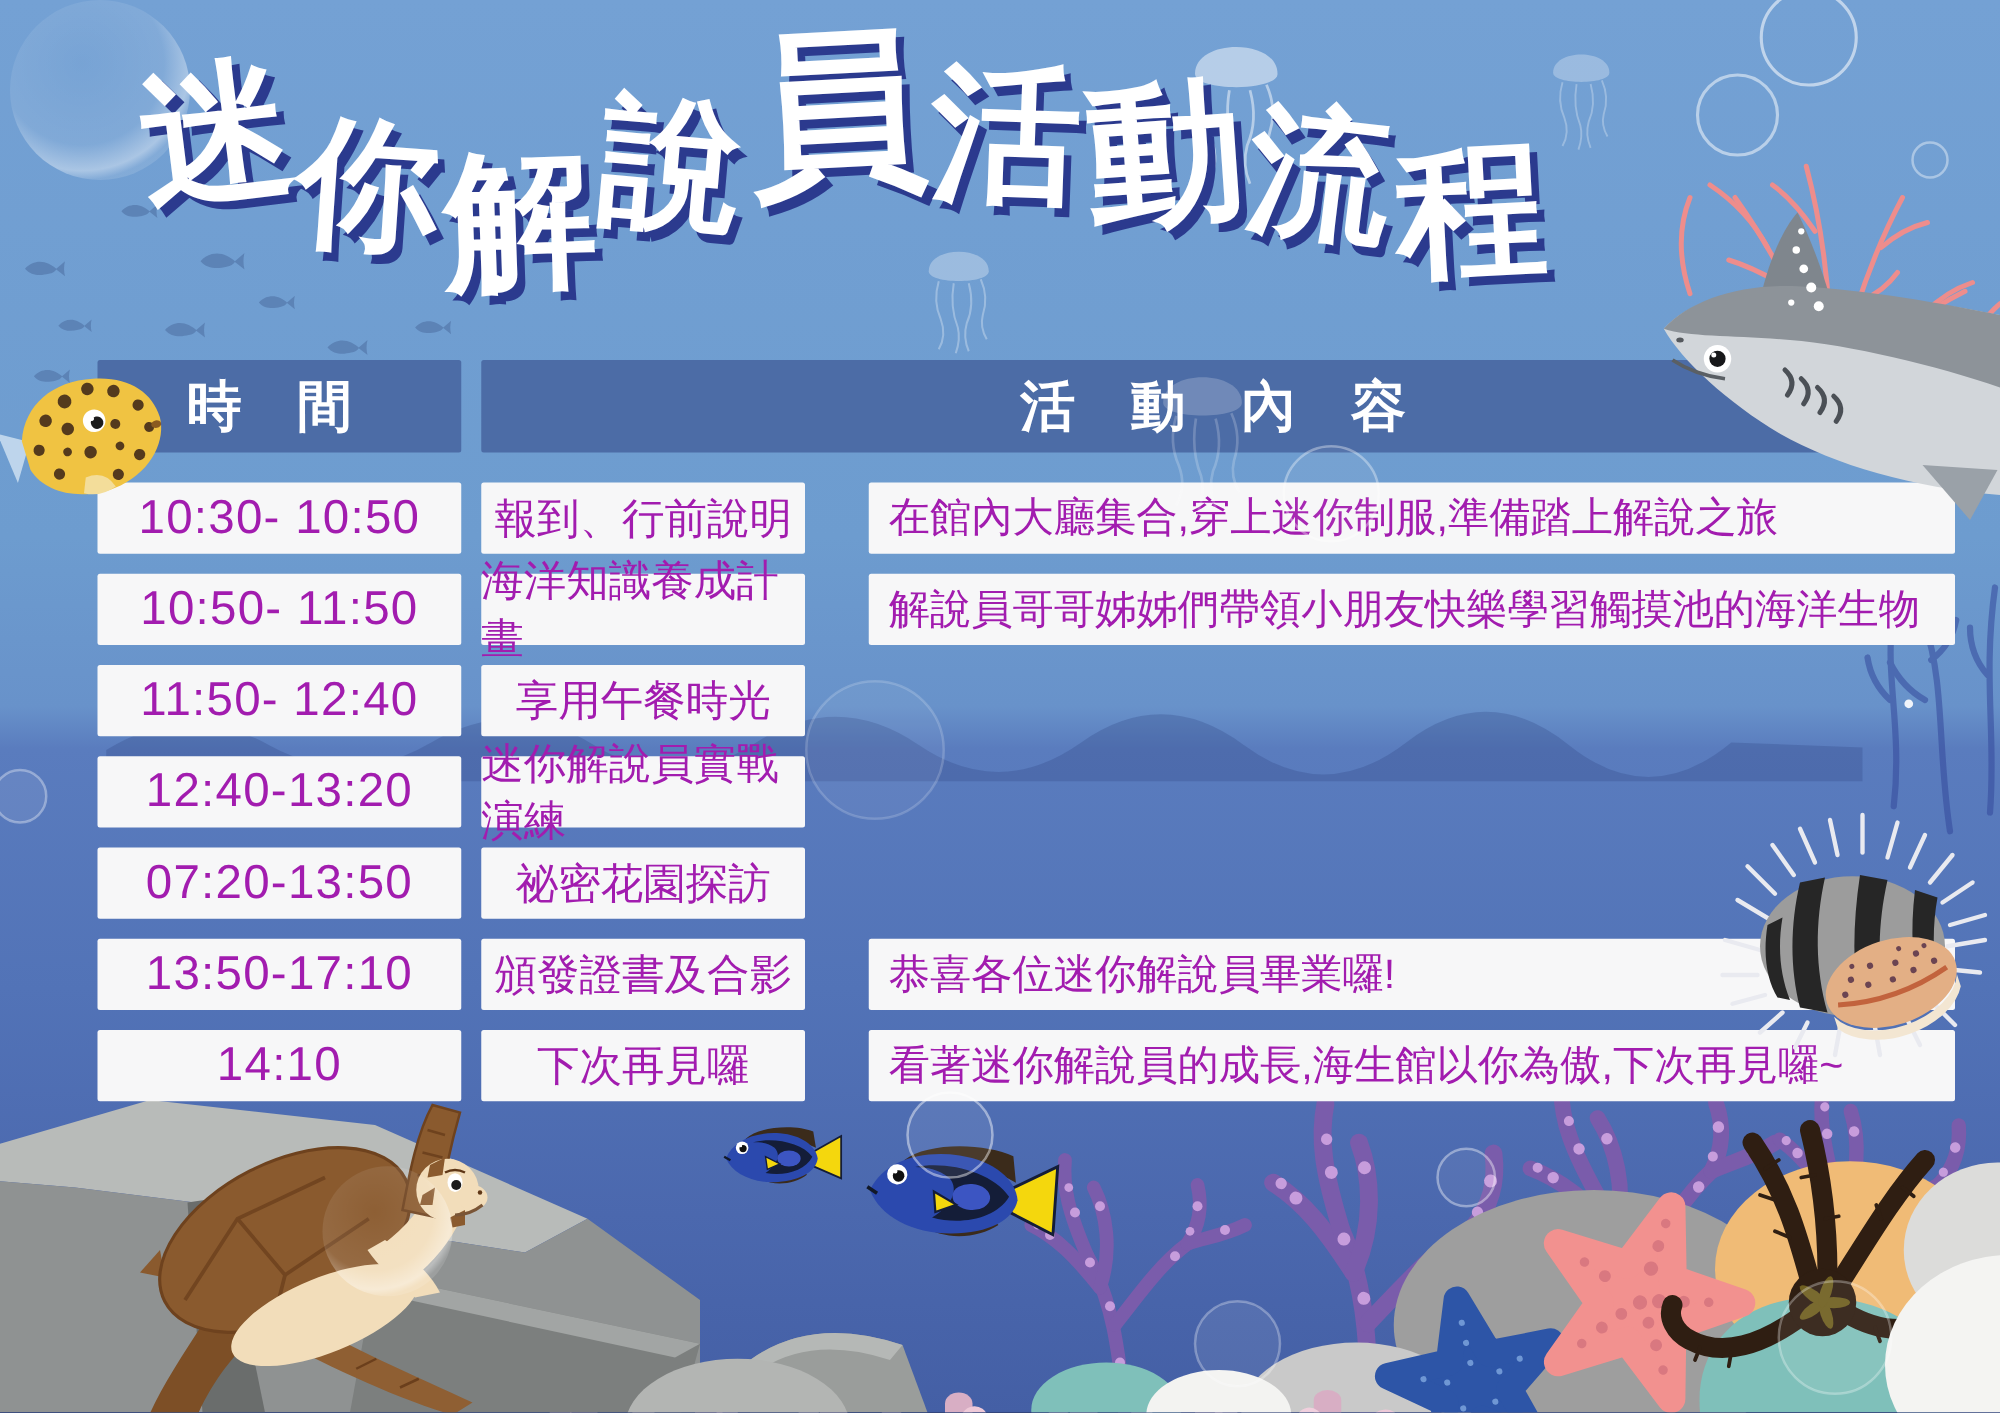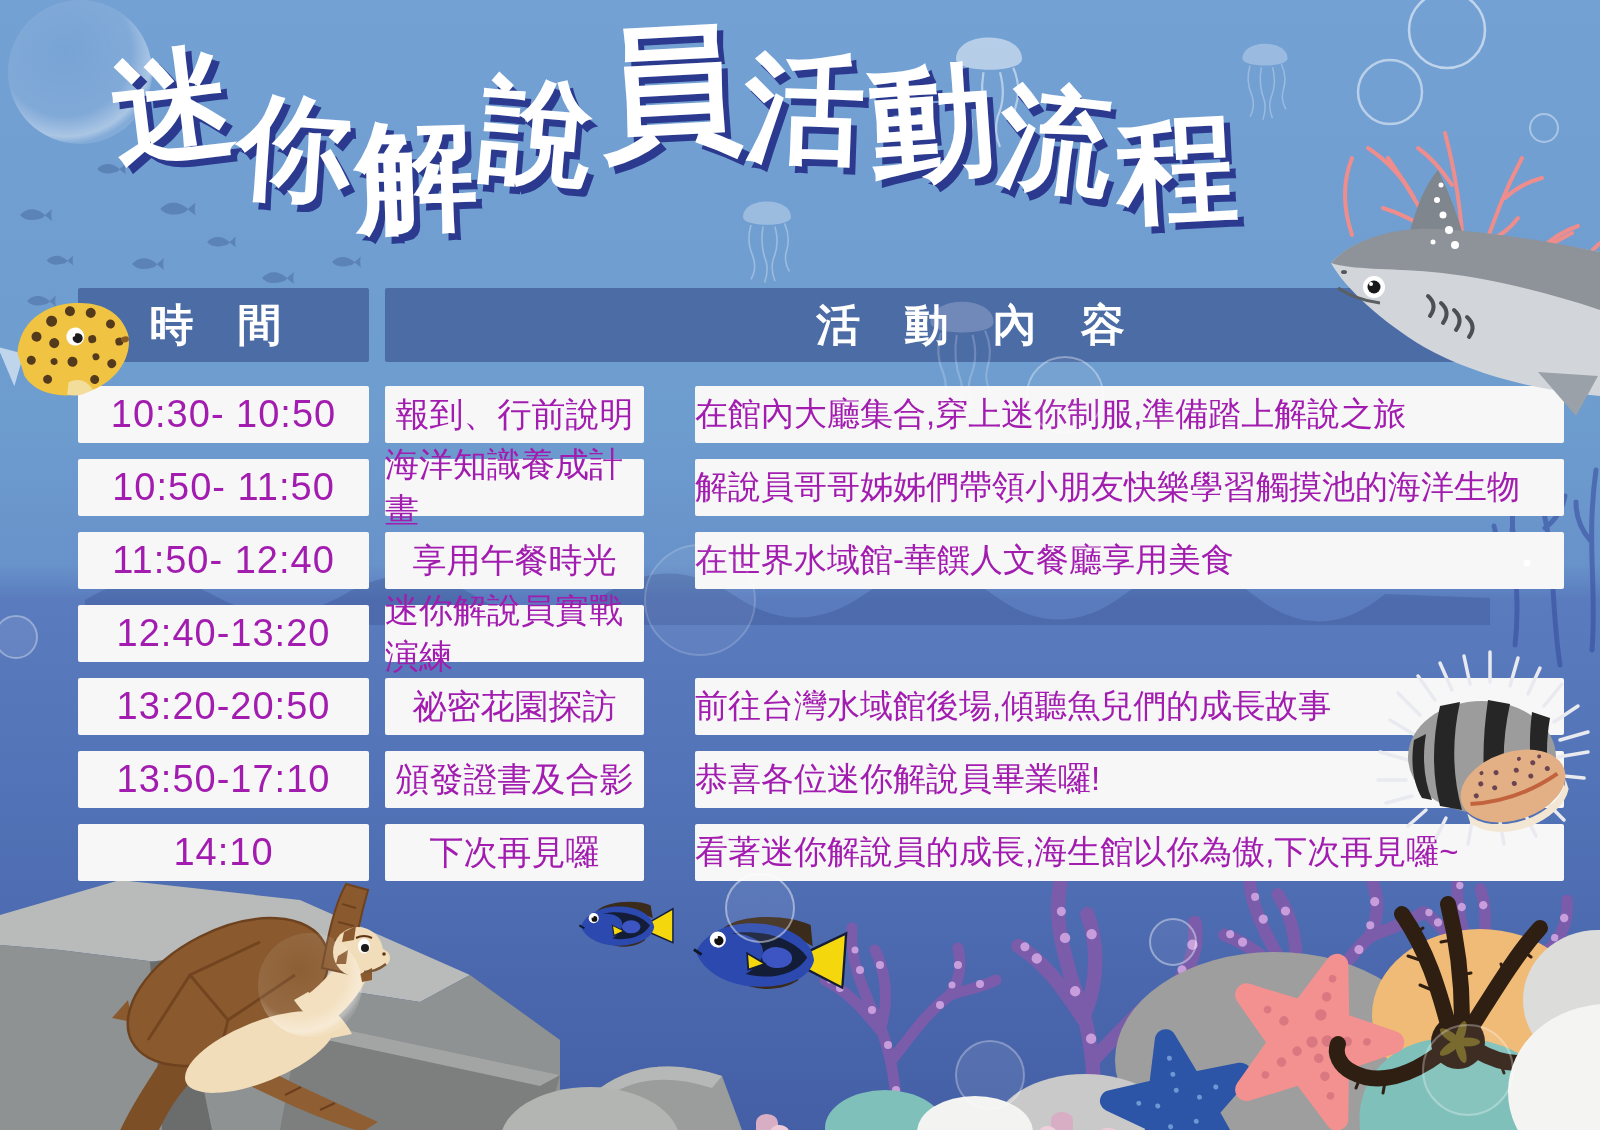--- a/index.html
+++ b/index.html
@@ -30,21 +30,21 @@
        display:flex;align-items:center;justify-content:center;
        font-size:44px;font-weight:600;letter-spacing:16px;border-radius:2px;text-align:center;}
   .hdr.time-h{left:0;width:291px;}
   .hdr.act-h{left:307px;width:1103px;padding-left:42px;}
   .rows{position:absolute;top:98px;left:0;width:1410px;}
   .row{position:relative;height:57px;margin-bottom:16px;}
   .cell{position:absolute;top:0;height:57px;background:#f7f7f8;color:#a21caf;
         display:flex;align-items:center;border-radius:2px;font-weight:500;}
   .cell.time{left:0;width:291px;justify-content:center;font-size:38px;letter-spacing:1px;}
   .cell.act{left:307px;width:259px;justify-content:center;font-size:34px;}
-  .cell.desc{left:617px;width:869px;justify-content:flex-start;box-sizing:border-box;font-size:33px;}
+  .cell.desc{left:617px;width:869px;justify-content:flex-start;padding-left:16px;box-sizing:border-box;font-size:33px;}
   .fg{z-index:4;}
   .bg{z-index:1;}
 </style>
 </head>
 <body>
 
 <div class="poster">
 
   <svg class="layer bg" viewBox="0 0 1600 1130">
     <defs>
@@ -358,30 +358,28 @@
         <div class="cell desc">在館內大廳集合,穿上迷你制服,準備踏上解說之旅</div>
       </div>
       <div class="row">
         <div class="cell time">10:50- 11:50</div>
         <div class="cell act">海洋知識養成計畫</div>
         <div class="cell desc">解說員哥哥姊姊們帶領小朋友快樂學習觸摸池的海洋生物</div>
       </div>
       <div class="row">
         <div class="cell time">11:50- 12:40</div>
         <div class="cell act">享用午餐時光</div>
-        <div class="cell desc">在世界水域館-華饌人文餐廳享用美食</div>
       </div>
       <div class="row">
         <div class="cell time">12:40-13:20</div>
         <div class="cell act">迷你解說員實戰演練</div>
       </div>
       <div class="row">
-        <div class="cell time">13:20-20:50</div>
+        <div class="cell time">07:20-13:50</div>
         <div class="cell act">祕密花園探訪</div>
-        <div class="cell desc">前往台灣水域館後場,傾聽魚兒們的成長故事</div>
       </div>
       <div class="row">
         <div class="cell time">13:50-17:10</div>
         <div class="cell act">頒發證書及合影</div>
         <div class="cell desc">恭喜各位迷你解說員畢業囉!</div>
       </div>
       <div class="row">
         <div class="cell time">14:10</div>
         <div class="cell act">下次再見囉</div>
         <div class="cell desc">看著迷你解說員的成長,海生館以你為傲,下次再見囉~</div>

